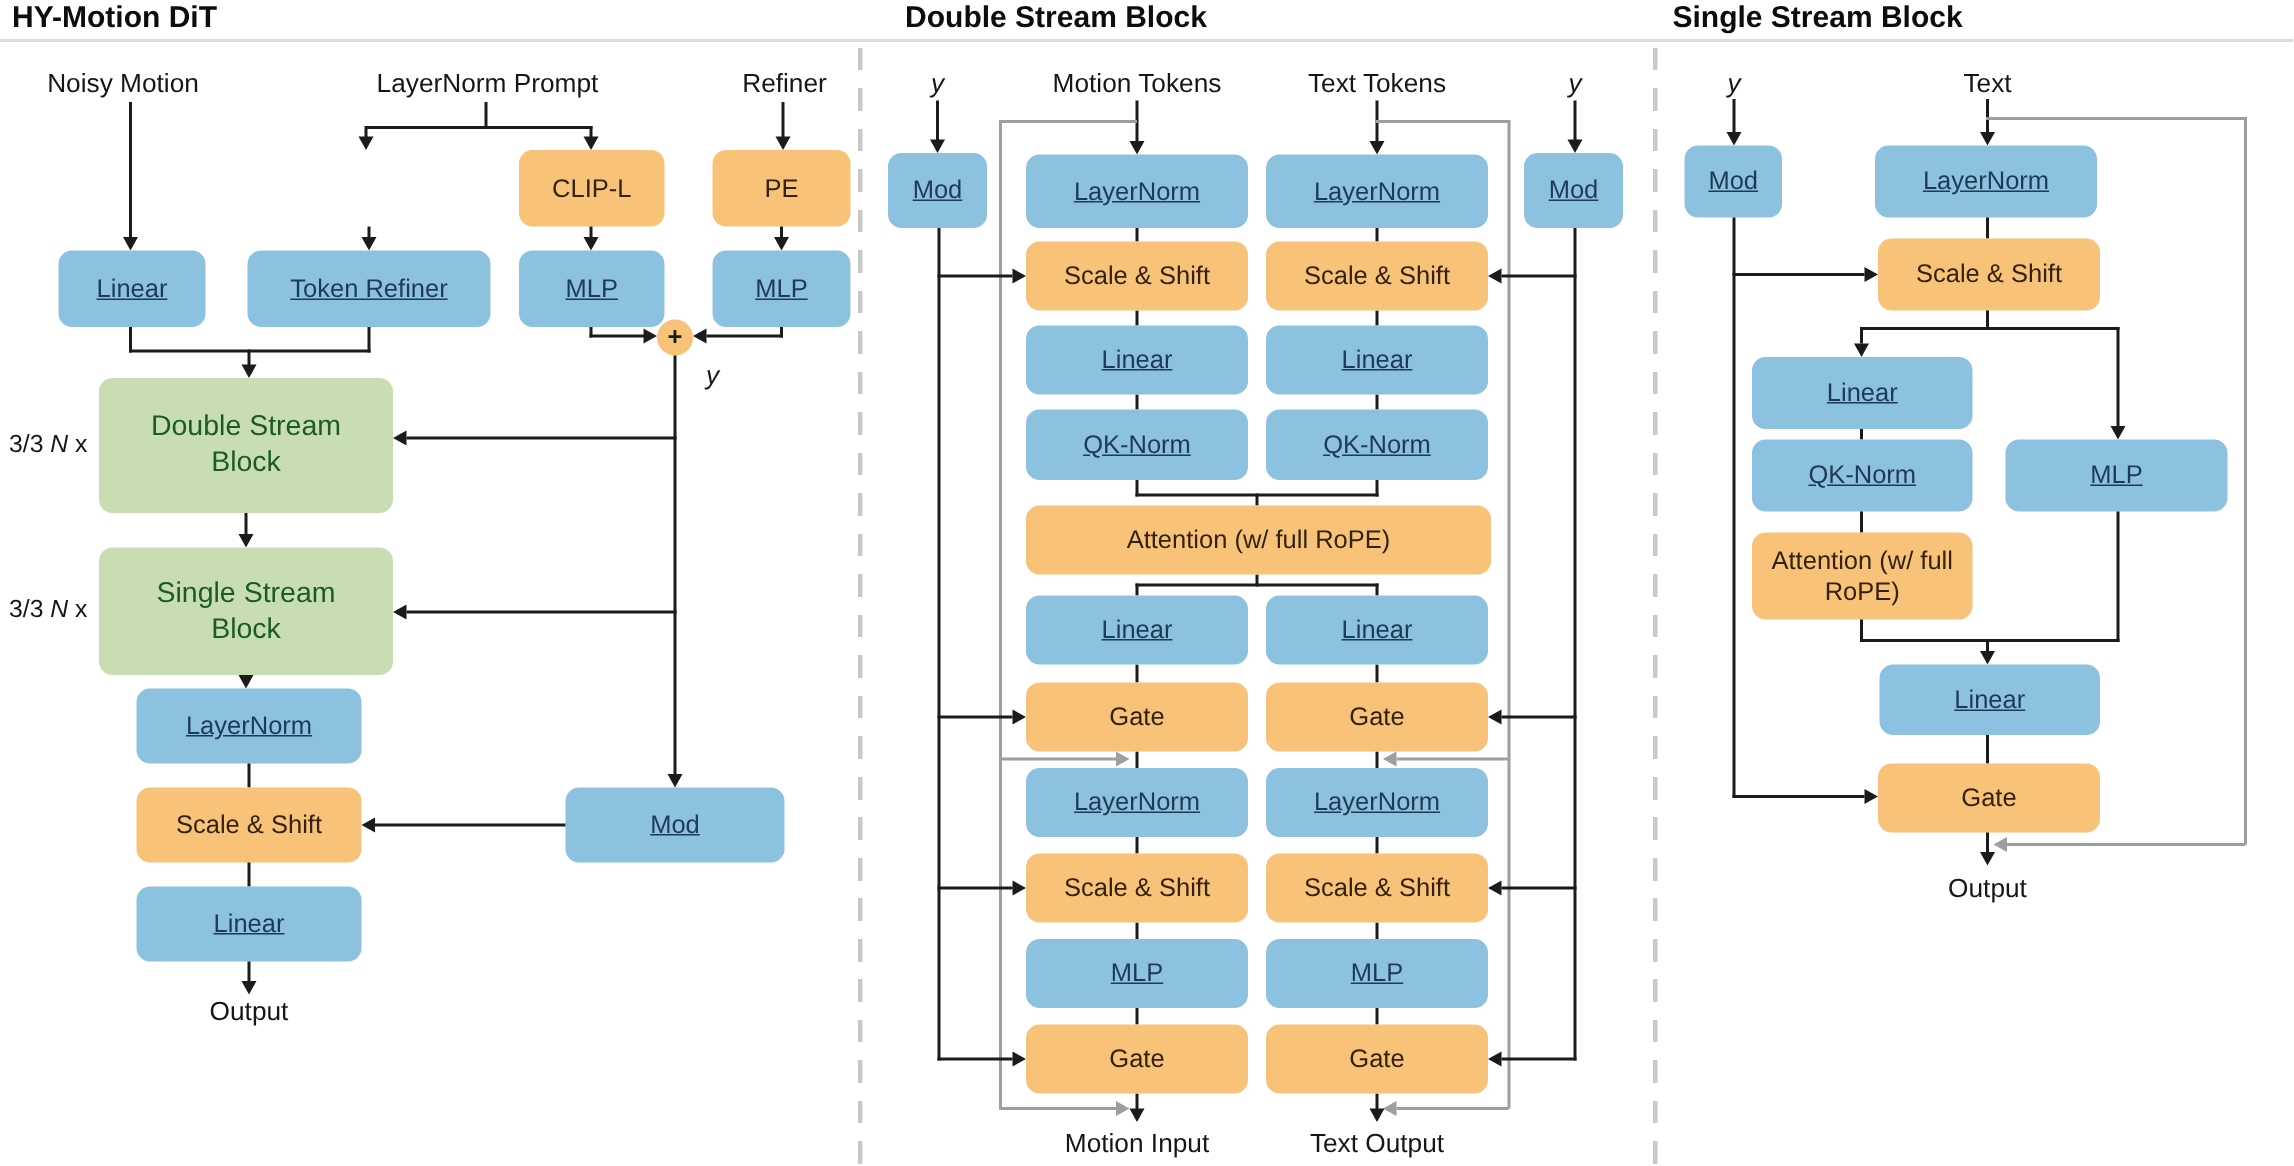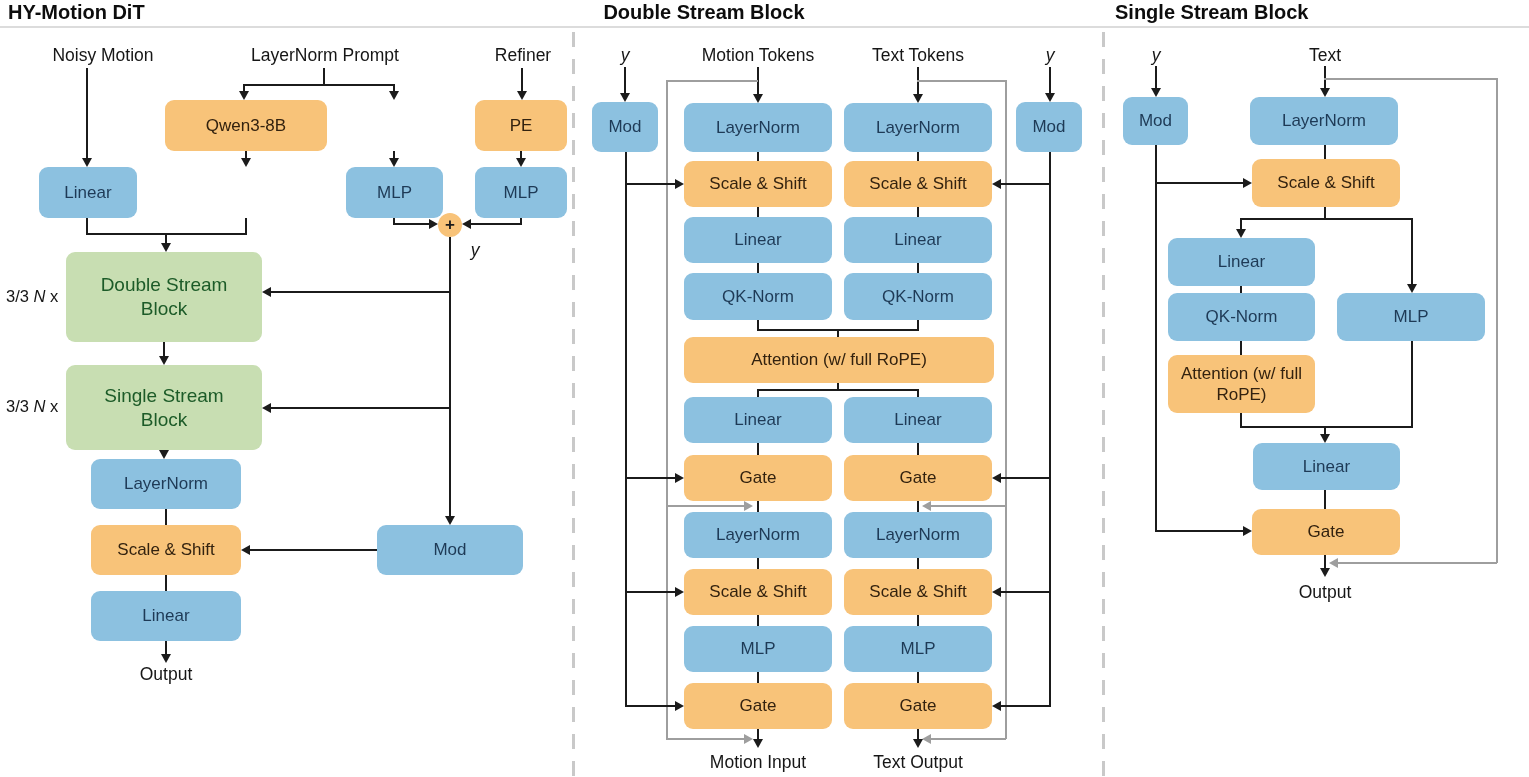--- a/index.html
+++ b/index.html
@@ -5,21 +5,21 @@
   html,body{margin:0;padding:0;background:#fff;}
   #canvas{position:relative;width:1529px;height:777px;background:#ffffff;overflow:hidden;
           font-family:"Liberation Sans",sans-serif;
           --blue:#8CC1E0;--orange:#F8C379;--green:#C8DEB2;--line:#1b1b1b;--gray:#9e9e9e;
           --blue-text:#1E3A56;--orange-text:#33220F;--green-text:#1C5B28;}
   .ttl{position:absolute;font-size:20px;font-weight:bold;color:#0d0d0d;white-space:nowrap;}
   .lbl{position:absolute;font-size:17.5px;color:#161616;text-align:center;white-space:nowrap;}
   .ital{font-style:italic;}
   .box{position:absolute;display:flex;align-items:center;justify-content:center;
        text-align:center;border-radius:9px;font-size:17px;line-height:1.25;}
-  .blue{background:var(--blue);color:var(--blue-text);}
+  .blue{background:var(--blue);color:var(--blue-text);text-decoration:underline;}
   .orange{background:var(--orange);color:var(--orange-text);}
   .green{background:var(--green);color:var(--green-text);font-size:19px;padding:0 18px;box-sizing:border-box;}
   .hl,.vl{position:absolute;background:var(--line);}
   .hl{height:2px;} .vl{width:2px;}
   .hl.gy,.vl.gy{background:var(--gray);} .hl.gy{height:1.5px;} .vl.gy{width:1.5px;}
   .ar{position:absolute;width:0;height:0;}
   .ar.d{border-left:5px solid transparent;border-right:5px solid transparent;border-top:9px solid var(--line);}
   .ar.r{border-top:5px solid transparent;border-bottom:5px solid transparent;border-left:9px solid var(--line);}
   .ar.l{border-top:5px solid transparent;border-bottom:5px solid transparent;border-right:9px solid var(--line);}
   .ar.gy.r{border-left-color:var(--gray);} .ar.gy.l{border-right-color:var(--gray);}
@@ -33,46 +33,47 @@
 <body>
 
 <div id="canvas" style="--blue: #8CC1E0; --orange: #F8C379; --green: #C8DEB2; --line: #1b1b1b; --gray: #9e9e9e; --blue-text: #1E3A56; --orange-text: #33220F; --green-text: #1C5B28;">
 
   <div class="rule" style="left:0;top:26;width:1529px;top:26px;"></div>
   <div class="dash" style="left:572px;top:32px;height:745px;"></div>
   <div class="dash" style="left:1102px;top:32px;height:745px;"></div>
 
   <div class="ttl" style="left:8px;top:1px;">HY-Motion DiT</div>
 
-  <div class="lbl" style="left:23px;top:45px;width:160px;">Noisy Motion</div>
+  <div class="lbl" style="left:2px;top:45px;width:160px;">Noisy Motion</div>
   <div class="lbl" style="left:235px;top:45px;width:180px;">LayerNorm Prompt</div>
   <div class="lbl" style="left:443px;top:45px;width:160px;">Refiner</div>
 
   <div class="vl" style="left:86px;top:68px;height:90px;"></div>
   <div class="ar d" style="left:82px;top:158px;"></div>
   <div class="vl" style="left:323px;top:68px;height:17px;"></div>
   <div class="hl" style="left:244px;top:84px;width:151px;"></div>
   <div class="vl" style="left:243px;top:84px;height:8px;"></div>
   <div class="ar d" style="left:239px;top:91px;"></div>
   <div class="vl" style="left:393px;top:84px;height:8px;"></div>
   <div class="ar d" style="left:389px;top:91px;"></div>
   <div class="vl" style="left:521px;top:68px;height:24px;"></div>
   <div class="ar d" style="left:517px;top:91px;"></div>
 
-  <div class="box orange" style="left:165px;top:100px;width:162px;height:51px;">Qwen3-8B</div>
+  <div class="box orange" style="left:346px;top:100px;width:97px;height:51px;">CLIP-L</div>
   <div class="box orange" style="left:475px;top:100px;width:92px;height:51px;">PE</div>
 
   <div class="vl" style="left:245px;top:151px;height:7px;"></div>
   <div class="ar d" style="left:241px;top:158px;"></div>
   <div class="vl" style="left:393px;top:151px;height:7px;"></div>
   <div class="ar d" style="left:389px;top:158px;"></div>
   <div class="vl" style="left:520px;top:151px;height:7px;"></div>
   <div class="ar d" style="left:516px;top:158px;"></div>
 
   <div class="box blue" style="left:39px;top:167px;width:98px;height:51px;">Linear</div>
+  <div class="box blue" style="left:165px;top:167px;width:162px;height:51px;">Token Refiner</div>
   <div class="box blue" style="left:346px;top:167px;width:97px;height:51px;">MLP</div>
   <div class="box blue" style="left:475px;top:167px;width:92px;height:51px;">MLP</div>
 
   <div class="vl" style="left:86px;top:218px;height:17px;"></div>
   <div class="vl" style="left:245px;top:218px;height:17px;"></div>
   <div class="hl" style="left:86px;top:233px;width:161px;"></div>
   <div class="vl" style="left:165px;top:233px;height:11px;"></div>
   <div class="ar d" style="left:161px;top:243px;"></div>
 
   <div class="vl" style="left:393px;top:218px;height:7px;"></div>

